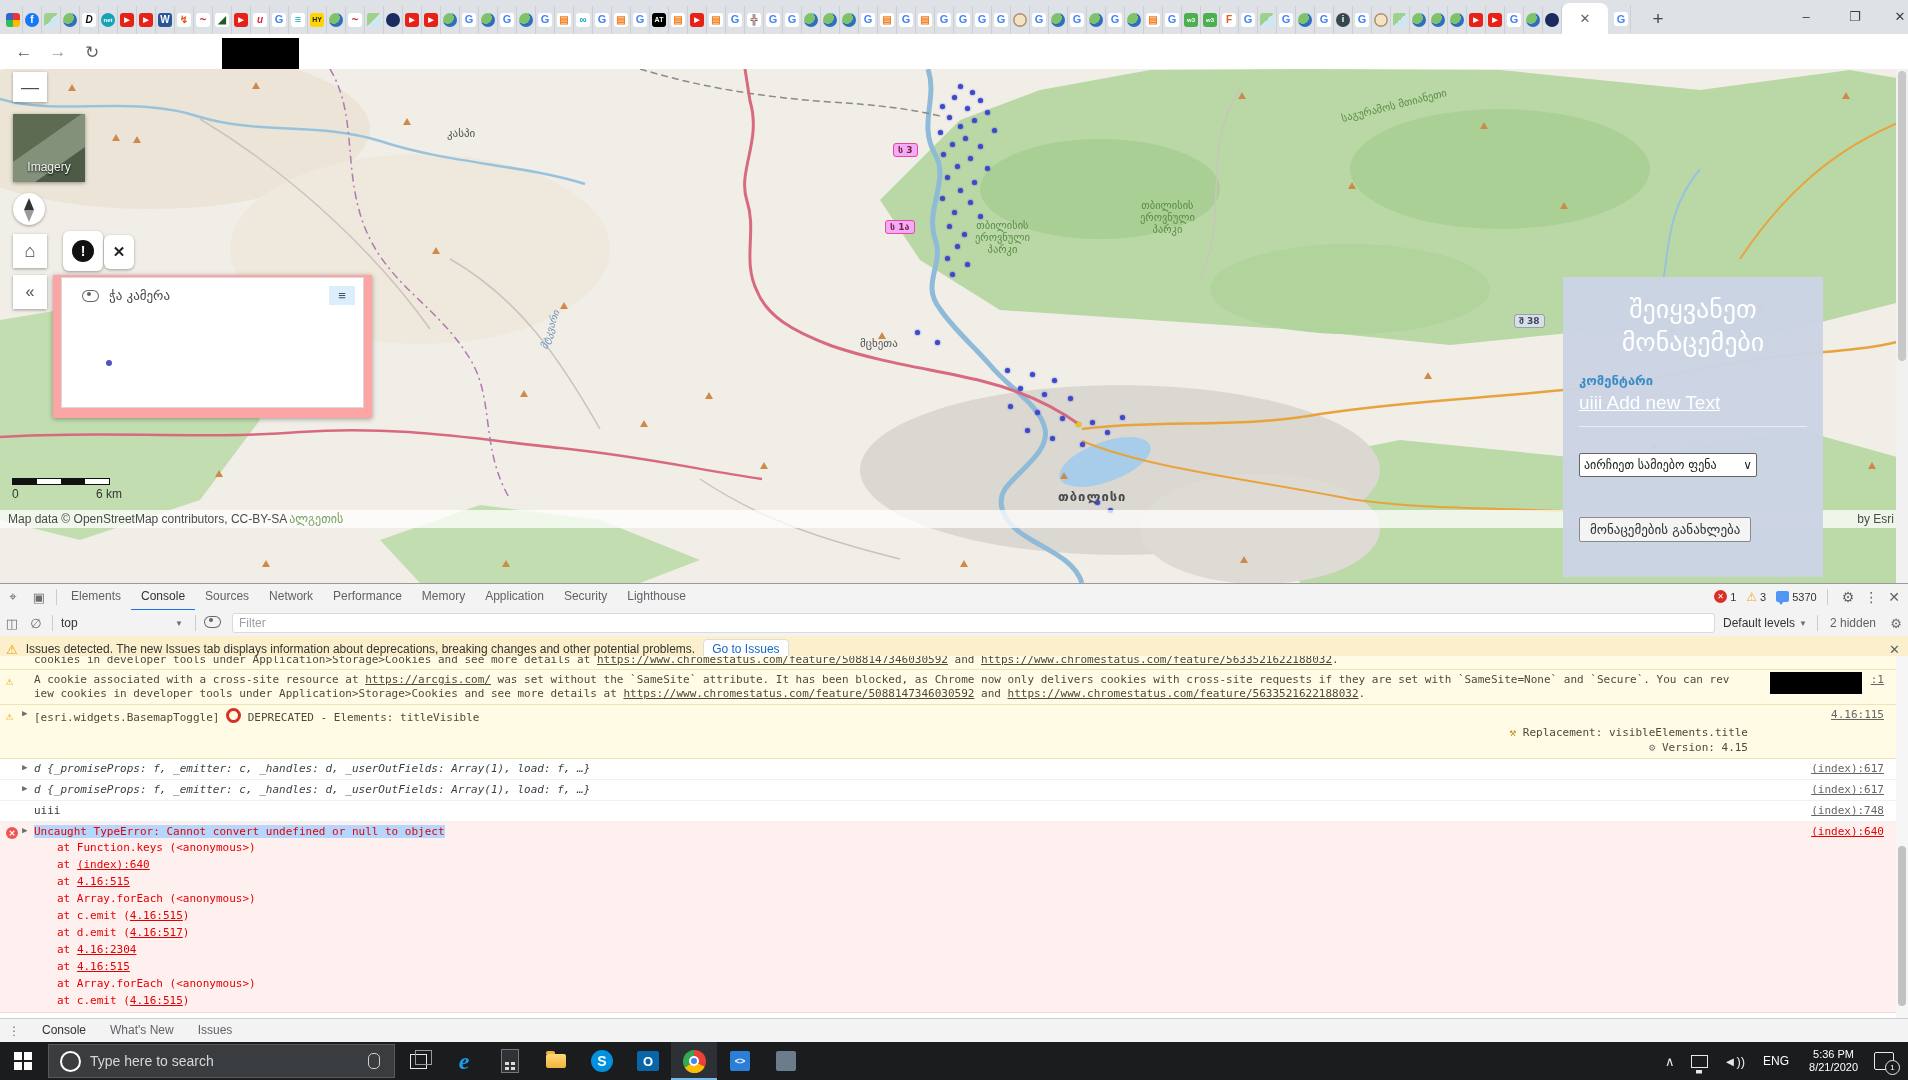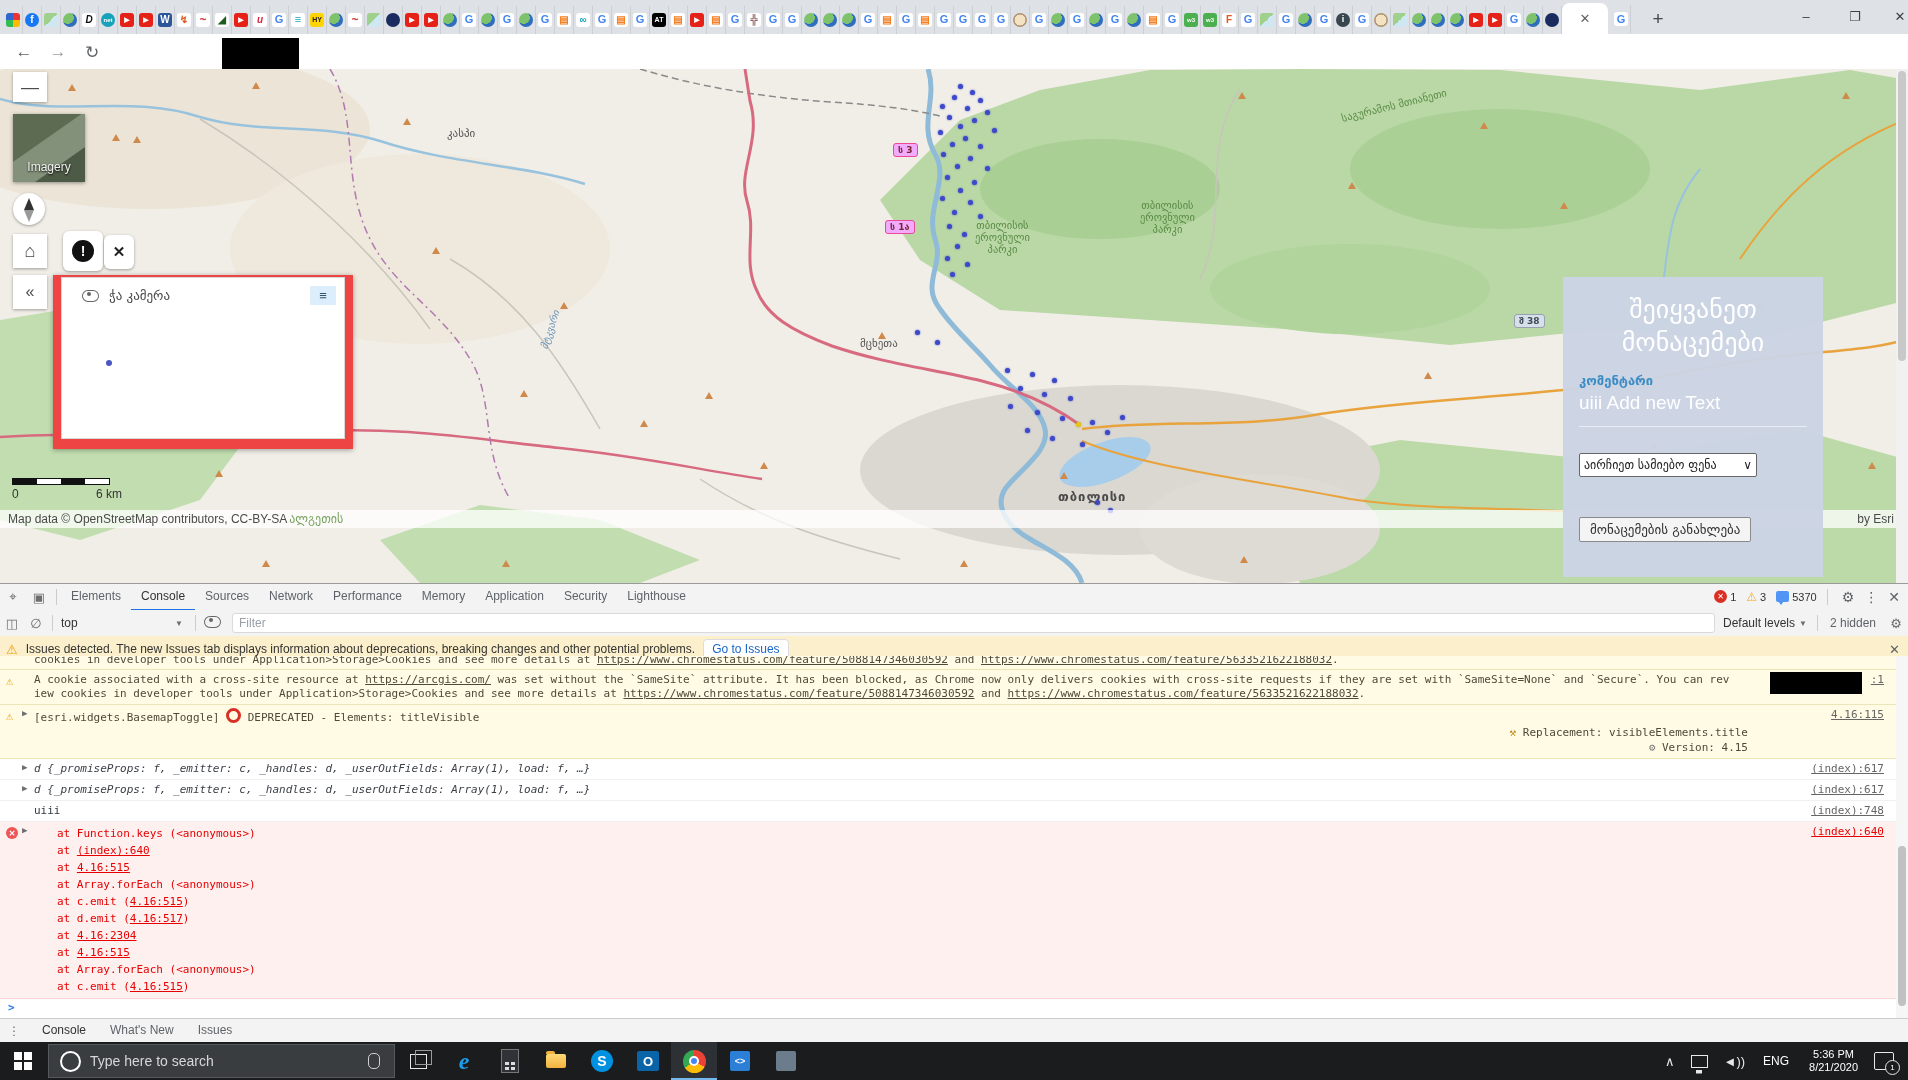--- a/index.html
+++ b/index.html
@@ -90,34 +90,34 @@
       border-bottom:12px solid #333;position:relative;top:-5px;}
   .needle:after{content:"";position:absolute;left:-5px;top:12px;border-left:5px solid transparent;
       border-right:5px solid transparent;border-top:12px solid #9a9a9a;}
   #btn-home{left:13px;top:165px;width:34px;height:34px;font-size:18px;}
   #btn-collapse{left:13px;top:206px;width:34px;height:34px;font-size:16px;}
   #btn-alert{left:63px;top:162px;width:40px;height:40px;border-radius:6px;}
   #alert-circle{width:22px;height:22px;border-radius:50%;background:#111;color:#fff;font:bold 14px "Liberation Sans",sans-serif;
       display:flex;align-items:center;justify-content:center;}
   #btn-closewidget{left:104px;top:166px;width:30px;height:34px;border-radius:6px;font-weight:bold;font-size:15px;color:#222;}
 
-  #layer-panel{position:absolute;left:53px;top:206px;width:300px;height:174px;background:#ef4444;
-      box-shadow:0 1px 5px rgba(0,0,0,0.35);z-index:3;}
+  #layer-panel{position:absolute;left:53px;top:206px;width:300px;height:143px;background:#fca5a5;
+      box-shadow:0 1px 5px rgba(0,0,0,0.35);z-index:3;padding-left:19px;}
   #layer-inner{position:absolute;left:8px;top:2px;right:8px;bottom:10px;border:1px solid #d8d8d8;background:#fff;}
   #layer-head{display:flex;align-items:center;padding:8px 8px 0 20px;}
   .eye{width:15px;height:10px;border:1.5px solid #666;border-radius:70% 70% 70% 70%/100% 100% 100% 100%;position:relative;}
   .eye:after{content:"";position:absolute;left:4px;top:1.5px;width:4px;height:4px;border-radius:50%;background:#666;}
   #layer-title{font:13px "DejaVu Sans",sans-serif;color:#4a4a4a;margin-left:10px;flex:1;}
   #legend-btn{width:26px;height:19px;background:#dcedfb;color:#356;display:flex;align-items:center;justify-content:center;font-size:13px;}
   #layer-dot{position:absolute;left:44px;top:82px;width:6px;height:6px;border-radius:50%;background:#4c55c0;}
 
   #input-panel{position:absolute;left:1563px;top:208px;width:260px;height:300px;background:rgba(203,212,228,0.97);z-index:4;}
   #ip-title{margin-top:16px;text-align:center;color:#fff;font:26px "DejaVu Sans",sans-serif;line-height:33px;white-space:pre-line;}
   #ip-label{margin:14px 0 0 16px;color:#3c8dc5;font:bold 13px "DejaVu Sans",sans-serif;}
-  #ip-value{margin:4px 0 0 16px;color:#fff;font:19px "Liberation Sans",sans-serif;}
+  #ip-value{margin:4px 0 0 16px;color:#fff;font:19px "Liberation Sans",sans-serif;text-decoration:underline;}
   #ip-hr{margin:12px 16px 0 16px;border-top:1px solid #e8ecf4;}
   #ip-select{margin:26px 0 0 16px;width:168px;height:22px;background:#fff;border:1px solid #666;border-radius:2px;
       display:flex;align-items:center;font:12px "DejaVu Sans",sans-serif;color:#222;padding:0 4px;justify-content:space-between;}
   #ip-button{margin:40px 0 0 16px;display:inline-block;background:#f4f4f4;border:1px solid #8a8a8a;border-radius:2px;
       font:13px "DejaVu Sans",sans-serif;color:#333;padding:4px 10px;}
 
   #scalebar{position:absolute;left:12px;top:409px;z-index:2;}
   #scalebar .segs{display:flex;border:1px solid #111;width:96px;height:5px;}
   #scalebar .segs div{flex:1;}
   #scalebar .s-b{background:#111;} #scalebar .s-w{background:#fff;}
@@ -803,20 +803,21 @@
           <div class="msg-text"><span class="obj-preview">d {_promiseProps: f, _emitter: c, _handles: d, _userOutFields: Array(1), load: f, …}</span></div>
           <a class="src">(index):617</a>
         </div>
         <div class="crow ">
           <div class="msg-text"><span>uiii</span></div>
           <a class="src">(index):748</a>
         </div>
         <div class="crow err">
           <span class="rowic ic-err">✕</span>
           <span class="caret">▶</span>
+          <div class="msg-text"><span class="sel"><span>Uncaught TypeError: Cannot convert undefined or null to object</span></span></div>
           <div class="stack-line"><span>at Function.keys (&lt;anonymous&gt;)</span></div>
           <div class="stack-line"><span>at </span><a class="msg-link">(index):640</a></div>
           <div class="stack-line"><span>at </span><a class="msg-link">4.16:515</a></div>
           <div class="stack-line"><span>at Array.forEach (&lt;anonymous&gt;)</span></div>
           <div class="stack-line"><span>at c.emit (</span><a class="msg-link">4.16:515</a><span>)</span></div>
           <div class="stack-line"><span>at d.emit (</span><a class="msg-link">4.16:517</a><span>)</span></div>
           <div class="stack-line"><span>at </span><a class="msg-link">4.16:2304</a></div>
           <div class="stack-line"><span>at </span><a class="msg-link">4.16:515</a></div>
           <div class="stack-line"><span>at Array.forEach (&lt;anonymous&gt;)</span></div>
           <div class="stack-line"><span>at c.emit (</span><a class="msg-link">4.16:515</a><span>)</span></div>

